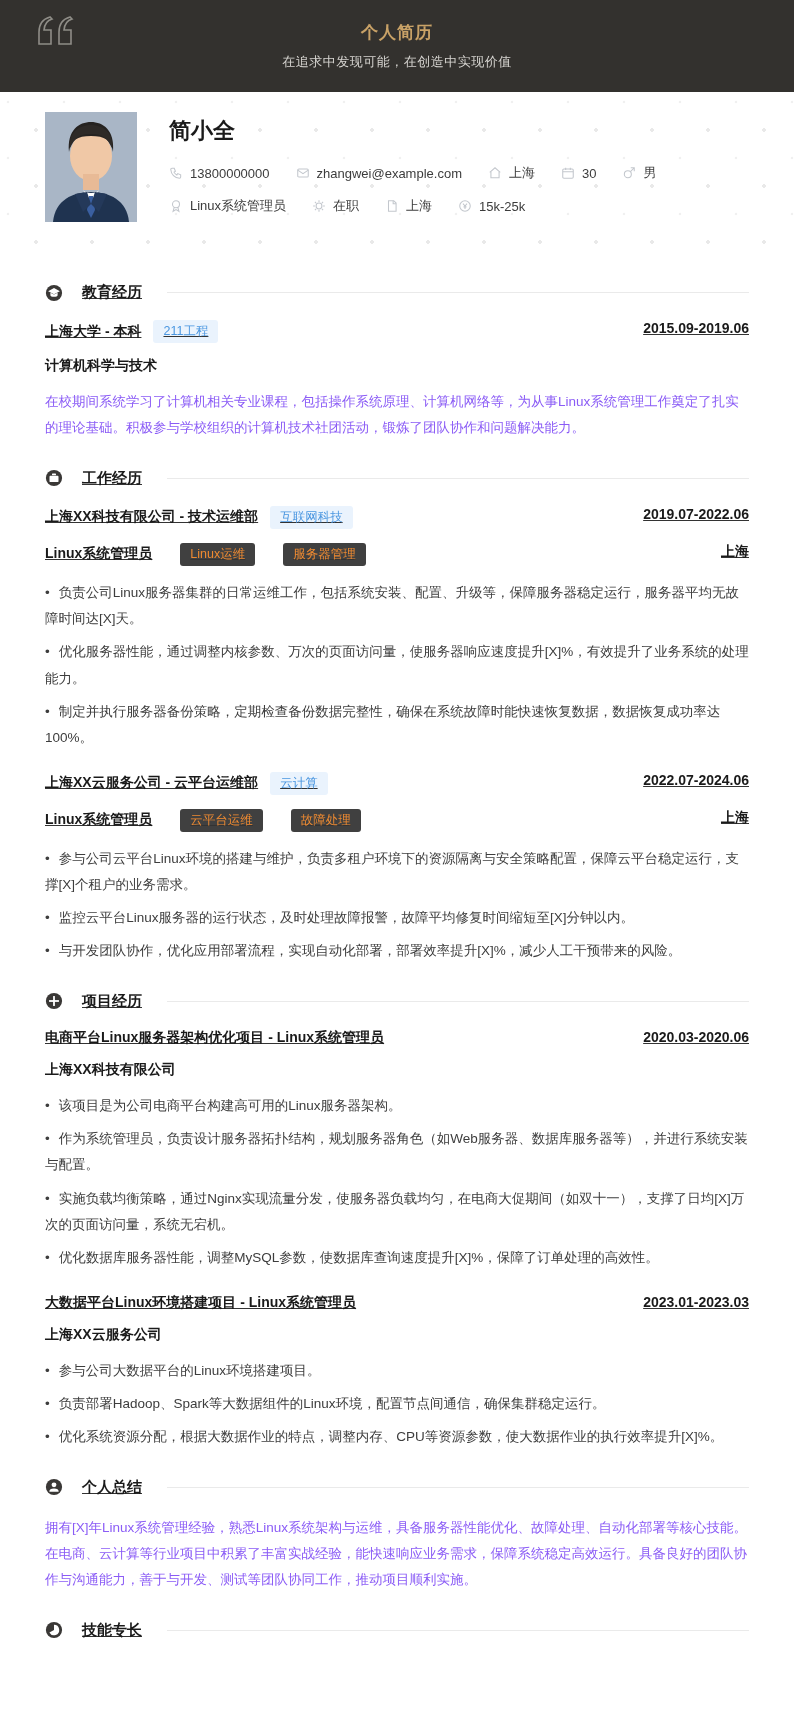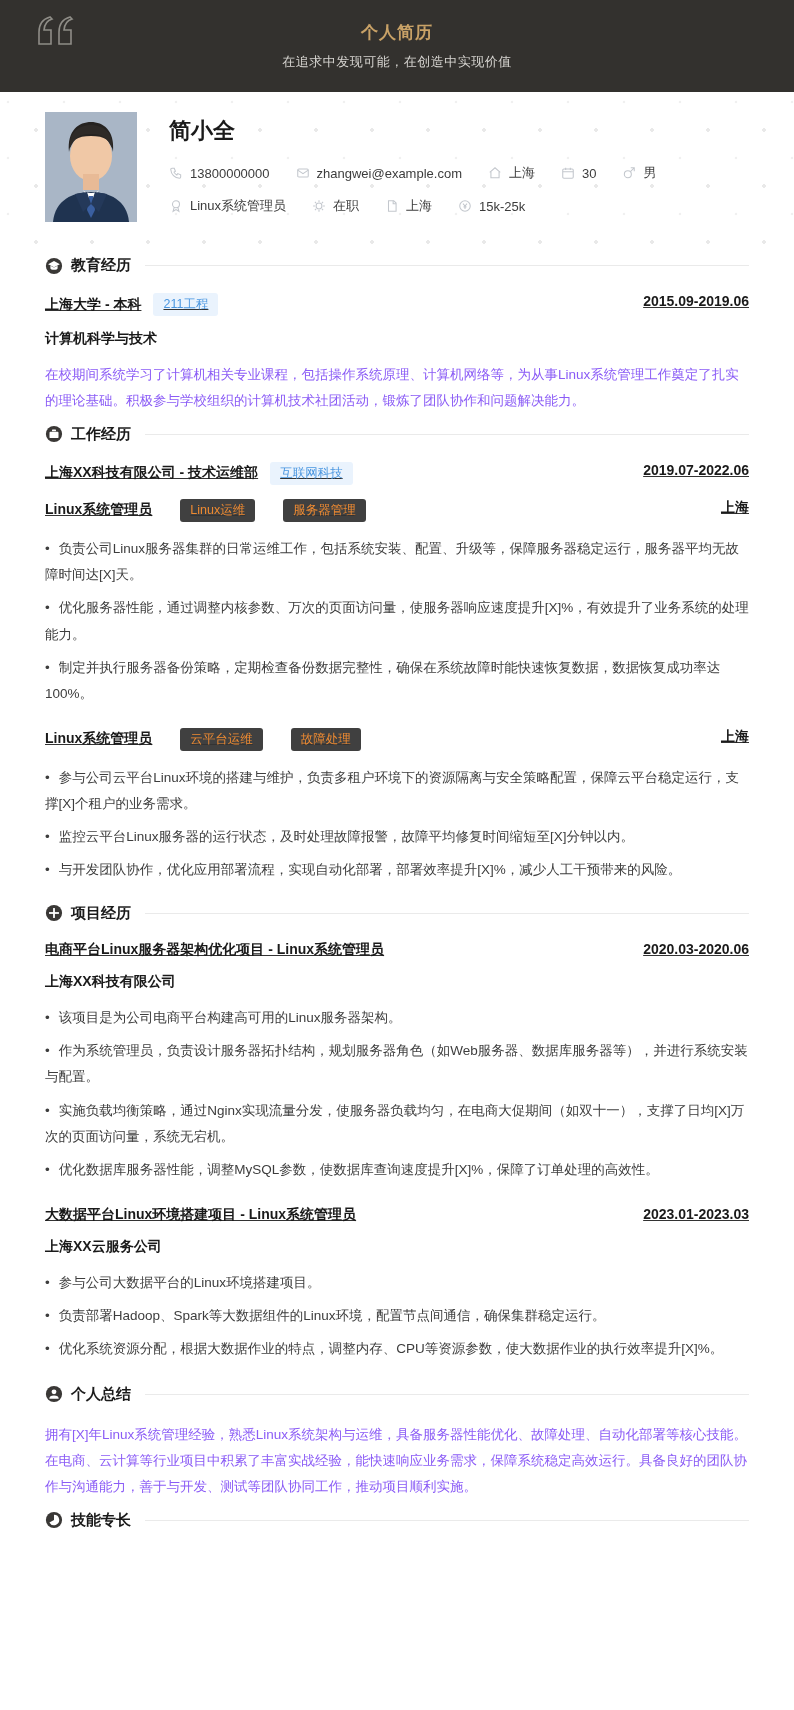--- a/index.html
+++ b/index.html
@@ -31,21 +31,21 @@
   }
   .avatar { width:92px; height:110px; flex:0 0 auto; overflow:hidden; }
   .profile-main { padding-top:4px; }
   .person-name { font-size:22px; font-weight:bold; color:#1a1a1a; margin-bottom:18px; }
   .contact-row { display:flex; align-items:center; gap:26px; margin-bottom:15px; font-size:13px; color:#3c3c3c; }
   .contact-item { display:flex; align-items:center; gap:7px; white-space:nowrap; }
   .contact-item svg { width:14px; height:14px; stroke:#c3c7cd; fill:none; stroke-width:1.8; }
 
   
   .content { padding:0 45px; }
-  .section-header { display:flex; align-items:center; gap:8px; margin-bottom:18px; }
+  .section-header { display:flex; align-items:center; gap:19px; margin-top:27px; margin-bottom:18px;text-decoration:underline; }
   .sec-icon { width:18px; height:18px; flex:0 0 auto; display:block; }
   .section-title { font-size:15px; font-weight:bold; color:#1a1a1a; white-space:nowrap; }
   .section-rule { flex:1; height:1px; background:#eaeaea; margin-left:6px; }
 
   .entry-row { display:flex; justify-content:space-between; align-items:flex-start; margin-bottom:14px;text-decoration:underline; }
   .entry-left { display:flex; align-items:center; gap:12px; }
   .entry-title { font-size:14px; font-weight:bold; color:#1a1a1a; }
   .entry-date { font-size:14px; font-weight:bold; color:#1a1a1a; }
   .entry-loc  { font-size:14px; font-weight:bold; color:#1a1a1a; }
 
@@ -210,20 +210,27 @@
         <span class="entry-loc">上海</span>
       </div>
       <div class="bullet">负责公司Linux服务器集群的日常运维工作，包括系统安装、配置、升级等，保障服务器稳定运行，服务器平均无故障时间达[X]天。</div>
       <div class="bullet">优化服务器性能，通过调整内核参数、万次的页面访问量，使服务器响应速度提升[X]%，有效提升了业务系统的处理能力。</div>
       <div class="bullet">制定并执行服务器备份策略，定期检查备份数据完整性，确保在系统故障时能快速恢复数据，数据恢复成功率达100%。</div>
     </div>
 
     <div class="job-block">
       <div class="entry-row">
         <span class="entry-left">
+          <span class="entry-title">上海XX云服务公司 - 云平台运维部</span>
+          <span class="tag tag-blue">云计算</span>
+        </span>
+        <span class="entry-date">2022.07-2024.06</span>
+      </div>
+      <div class="entry-row">
+        <span class="entry-left">
           <span class="entry-title">Linux系统管理员</span>
           <span class="tag tag-orange">云平台运维</span>
           <span class="tag tag-orange">故障处理</span>
         </span>
         <span class="entry-loc">上海</span>
       </div>
       <div class="bullet">参与公司云平台Linux环境的搭建与维护，负责多租户环境下的资源隔离与安全策略配置，保障云平台稳定运行，支撑[X]个租户的业务需求。</div>
       <div class="bullet">监控云平台Linux服务器的运行状态，及时处理故障报警，故障平均修复时间缩短至[X]分钟以内。</div>
       <div class="bullet">与开发团队协作，优化应用部署流程，实现自动化部署，部署效率提升[X]%，减少人工干预带来的风险。</div>
     </div>

